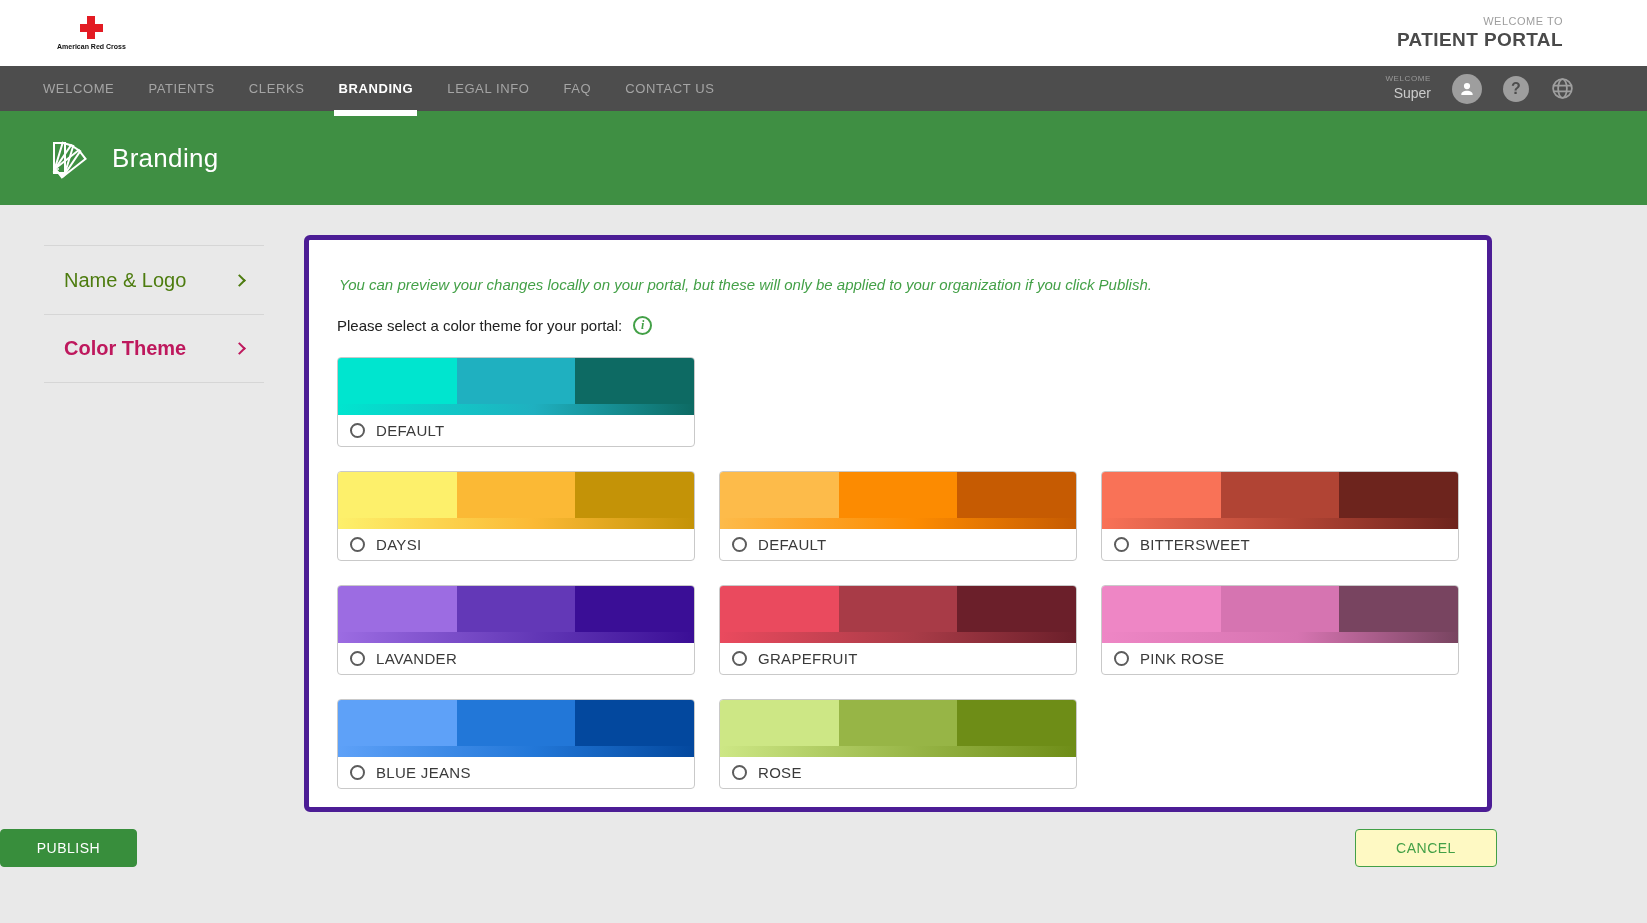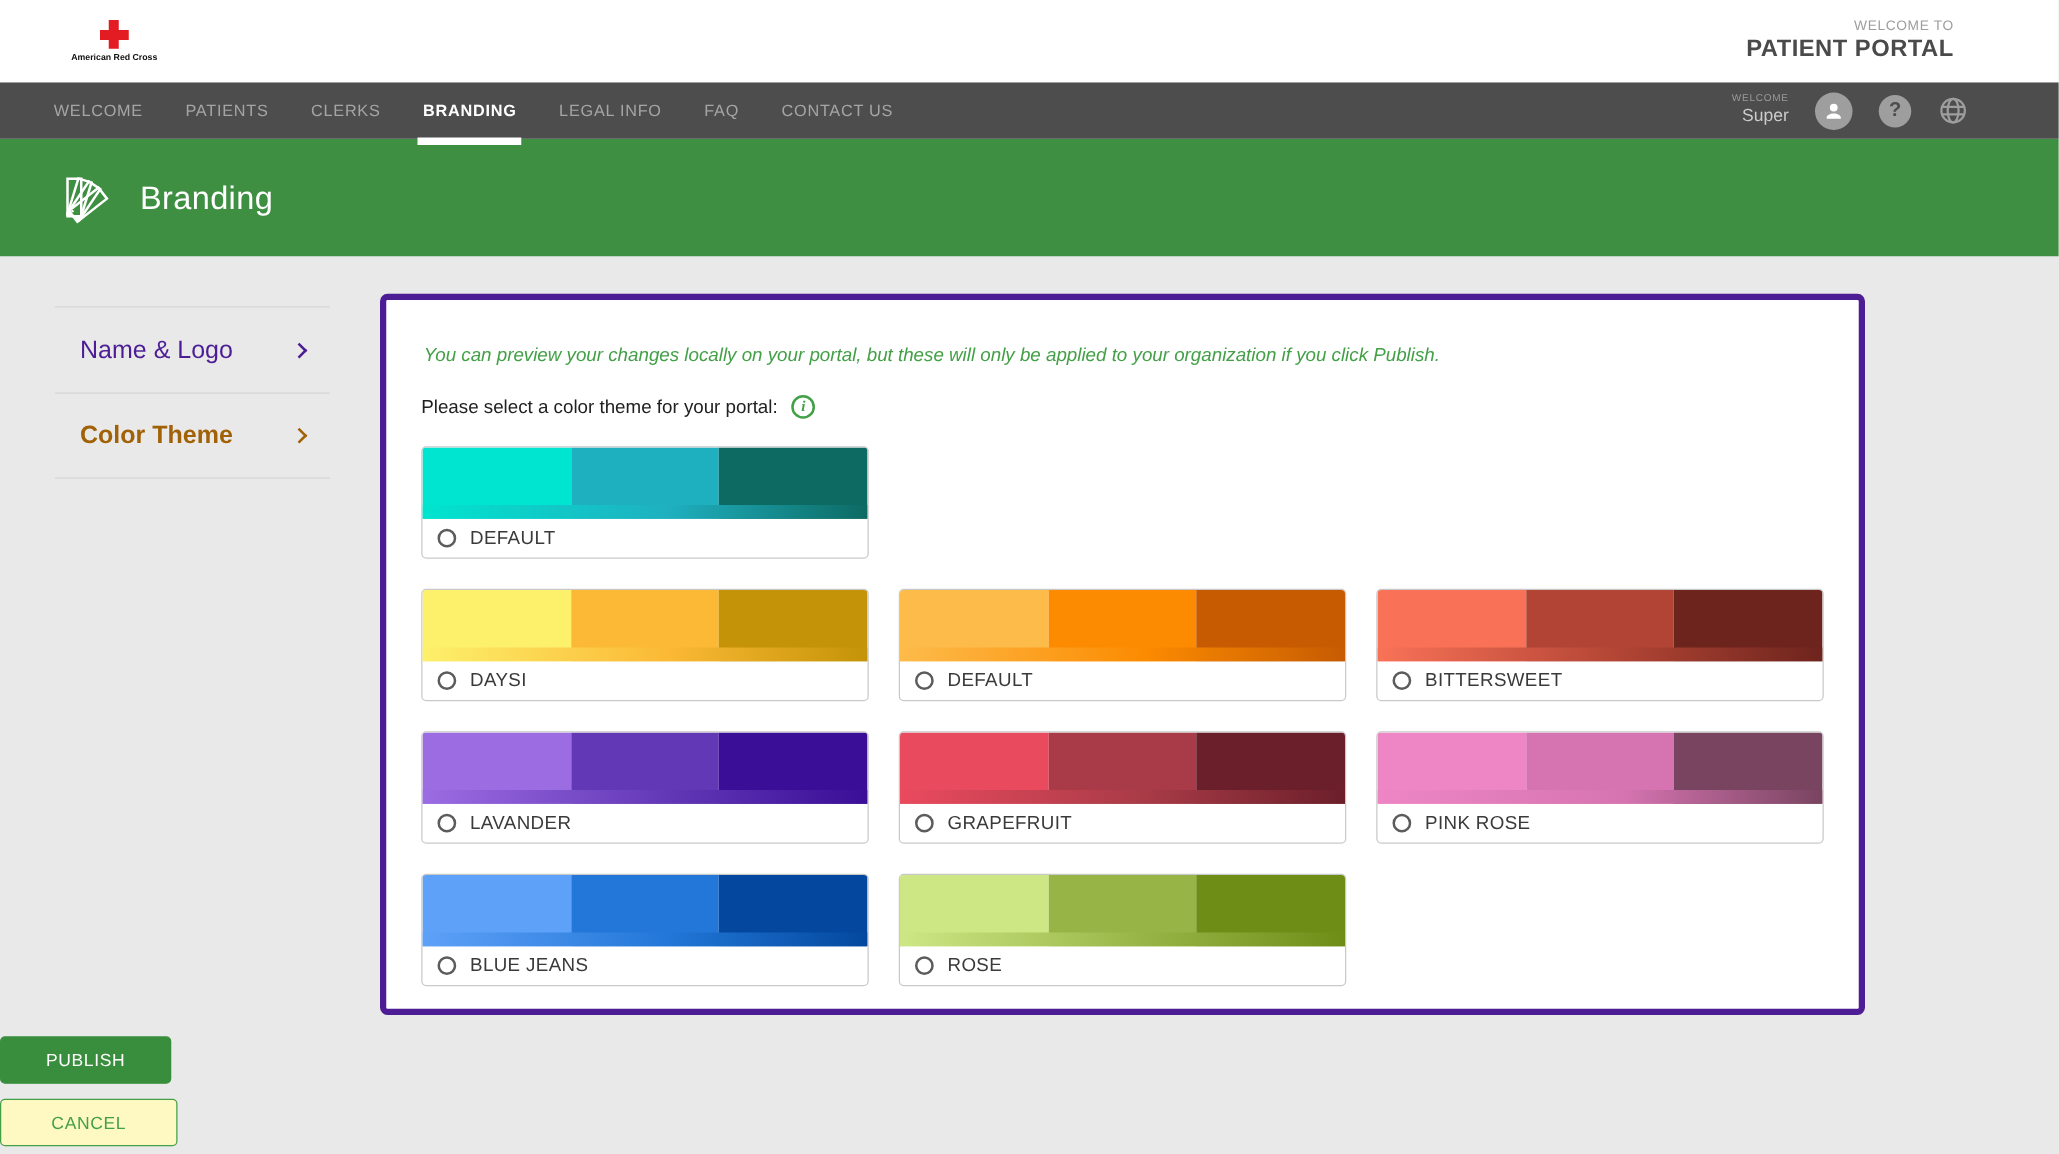--- a/index.html
+++ b/index.html
@@ -66,24 +66,24 @@
   .banner-title { color:#ffffff; font-size:26px; font-weight:normal; margin:0; letter-spacing:.3px; }
 
   
   .content { display:flex; align-items:flex-start; }
 
   .sidebar { width:220px; margin:40px 0 0 44px; }
   .side-item {
     display:flex; justify-content:space-between; align-items:center;
     height:69px; padding:0 14px 0 20px;
     border-top:1px solid #d6d6d6;
-    font-size:20px; color:#4c1d95; cursor:pointer;
+    font-size:20px; color:#4d7c0f; cursor:pointer;
   }
   .side-item:last-child { border-bottom:1px solid #d6d6d6; }
-  .side-item.active { color:#a16207; font-weight:bold; }
+  .side-item.active { color:#be185d; font-weight:bold; }
   .chev {
     width:9px; height:9px; flex-shrink:0;
     border-top:2px solid currentColor; border-right:2px solid currentColor;
     transform:rotate(45deg); margin-right:6px;
   }
 
   .panel {
     flex:1; margin:30px 155px 0 40px; height:577px;
     background:#ffffff; border:5px solid #4c1d95; border-radius:6px;
     padding:36px 28px;
@@ -112,21 +112,21 @@
     width:15px; height:15px; border:2px solid #5c5c5c; border-radius:50%;
     position:relative; flex-shrink:0; cursor:pointer;
   }
   .radio.checked::after {
     content:''; position:absolute; left:2px; top:2px; right:2px; bottom:2px;
     border-radius:50%; background:#3b3b3b;
   }
   .tlabel { font-size:15px; color:#3a3a3a; letter-spacing:.3px; }
 
   
-  .footer-actions { display:flex; justify-content:space-between; gap:12px; margin:17px 150px 0 0;flex-direction:column; }
+  .footer-actions { display:flex; justify-content:space-between; gap:12px; margin:17px 150px 0 0; }
   .btn { height:38px; border-radius:4px; font-size:14px; letter-spacing:.5px; cursor:pointer; font-family:inherit; }
   .btn-publish { width:137px; background:#388e3c; border:1px solid #388e3c; color:#ffffff; }
   .btn-cancel  { width:142px; background:#fef9c3; border:1px solid #43a047; color:#43a047; }
 </style>
 </head>
 <body>
 
 <header class="app-header">
   <div class="logo">
     <div class="cross"></div>

